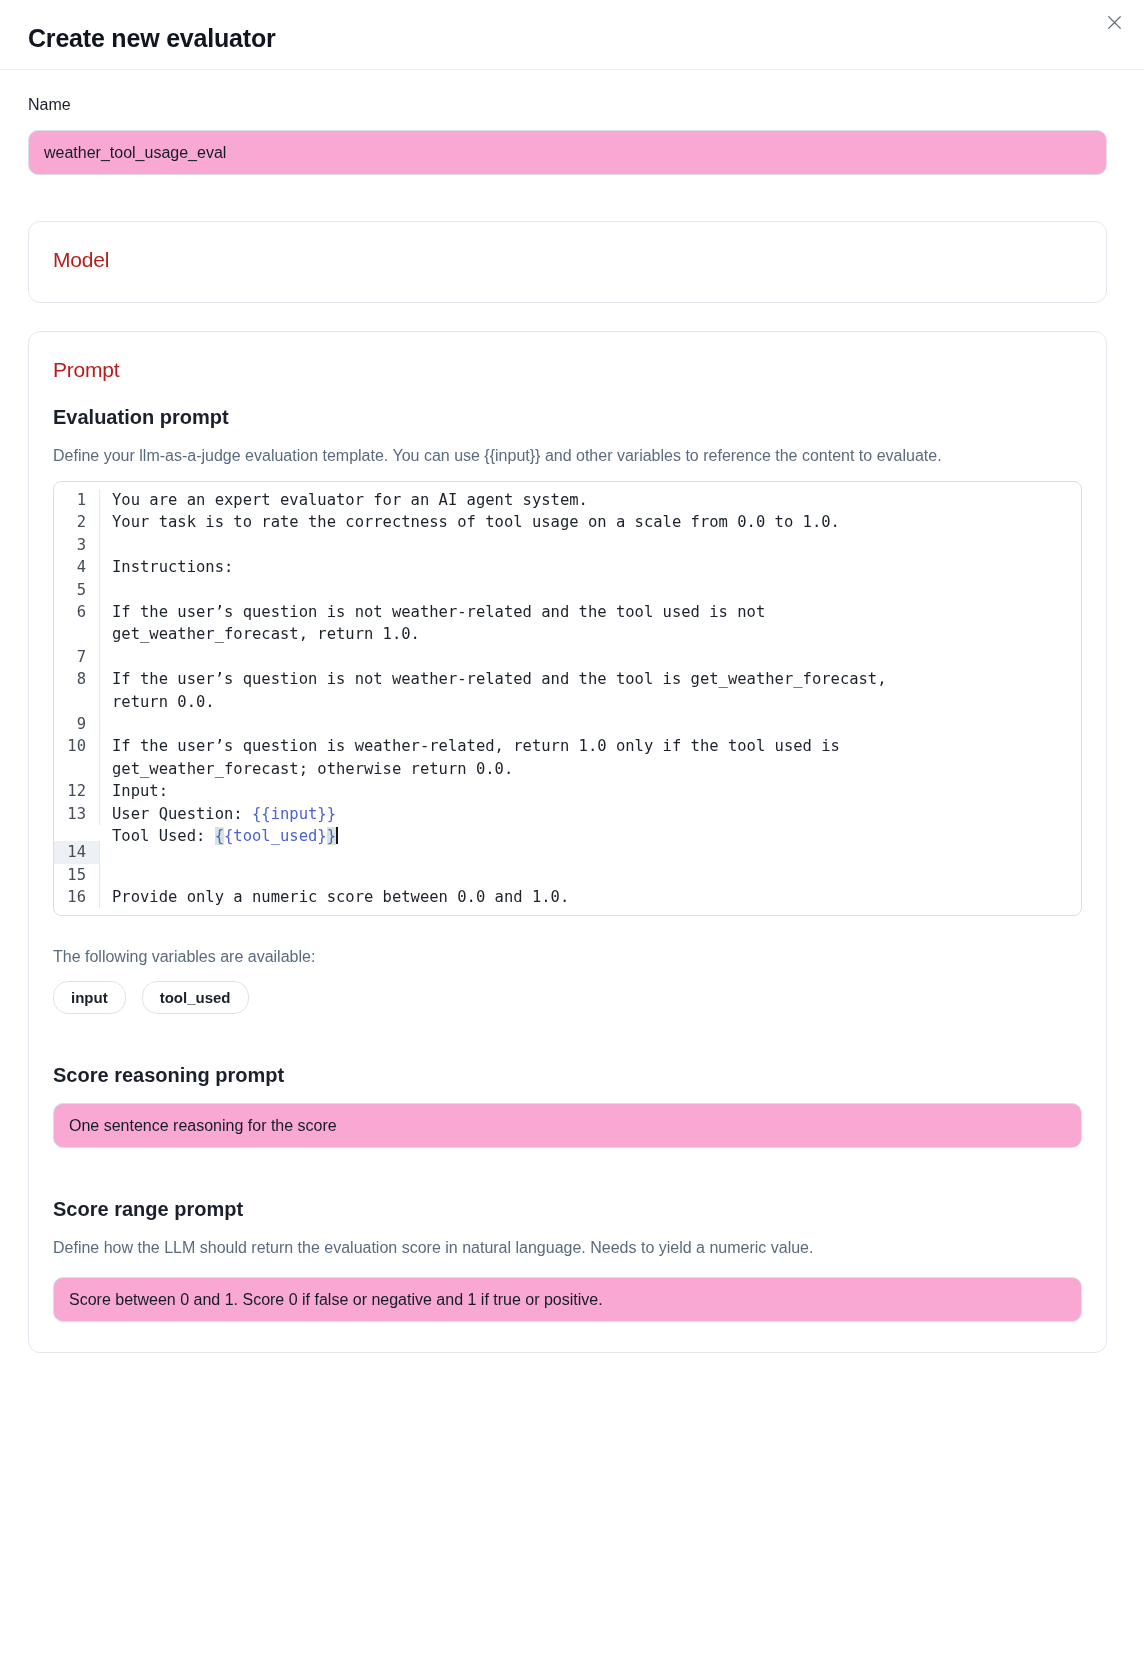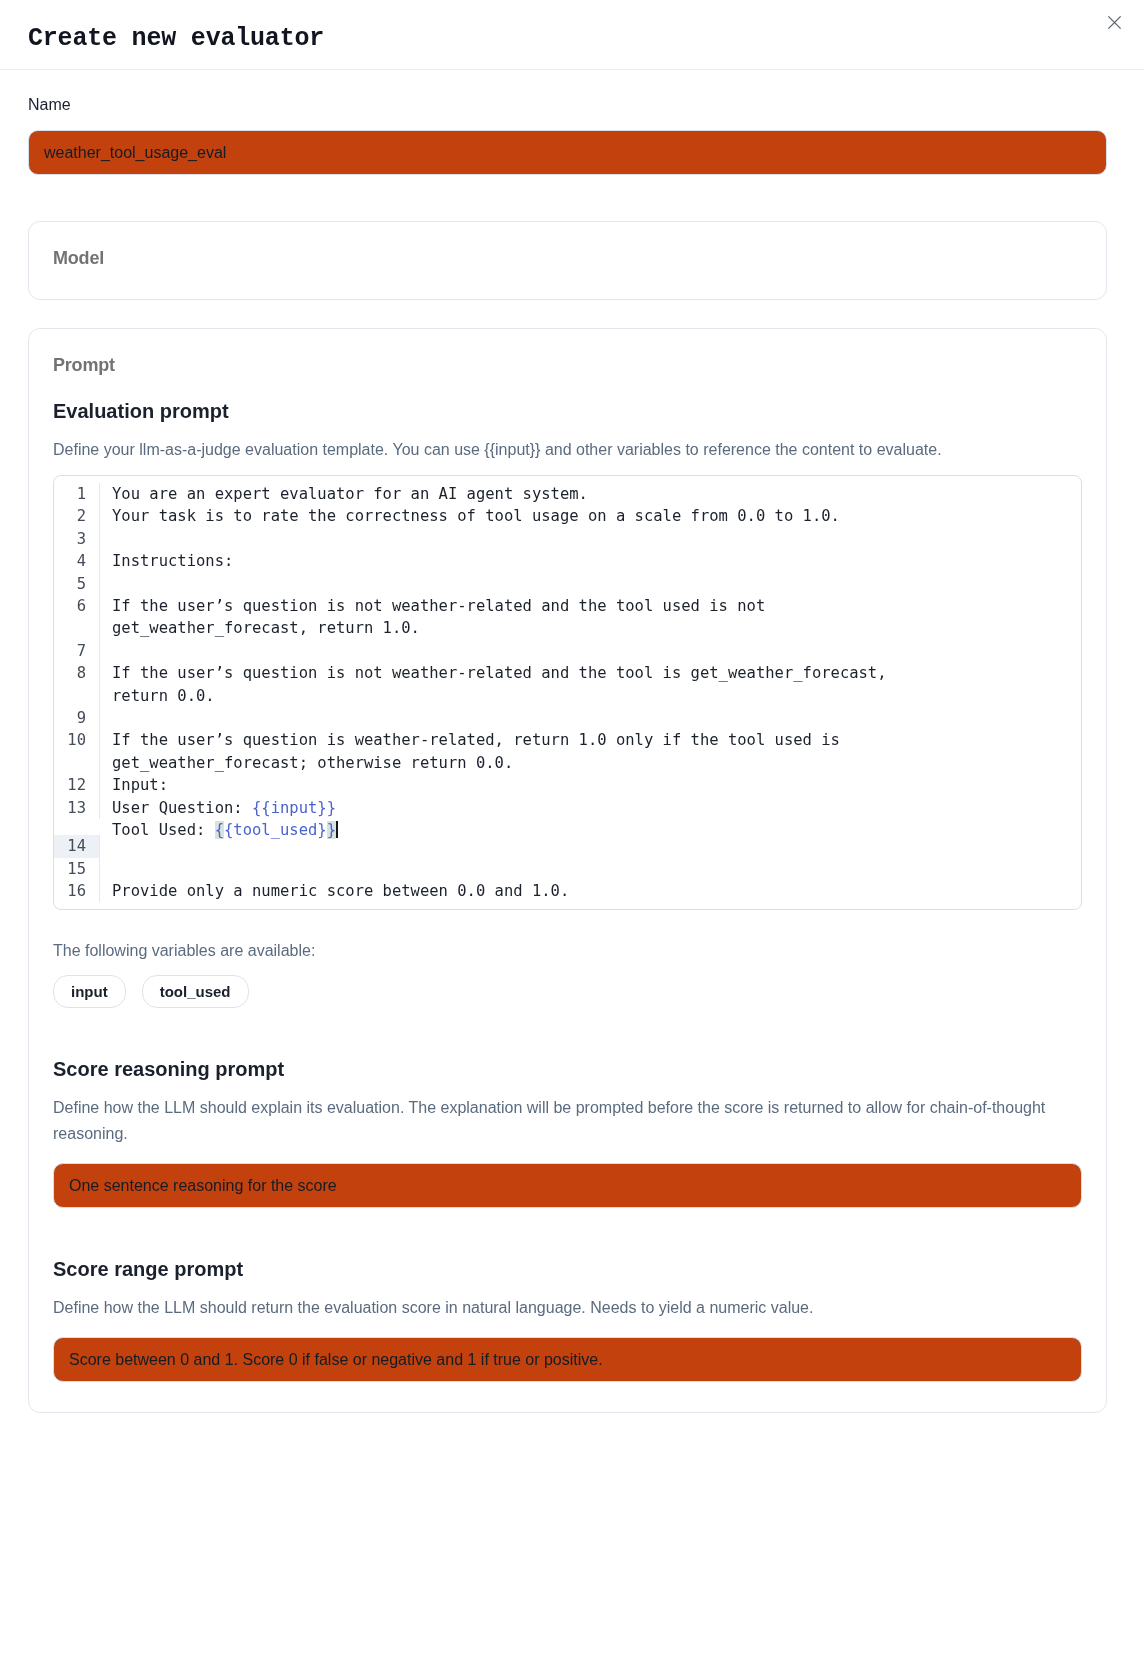--- a/index.html
+++ b/index.html
@@ -3,43 +3,43 @@
 <meta charset="utf-8">
 <style>
   * { margin:0; padding:0; box-sizing:border-box; }
   html,body { background:#ffffff; }
   body {
     width:1144px; min-height:1676px; position:relative;
     font-family:"Liberation Sans","DejaVu Sans",sans-serif;
     color:#141a24; overflow:hidden;
   }
   
-  .dlg-header { padding:24px 28px 16px 28px; border-bottom:1px solid #e9edf1; position:relative;font-family:Liberation Mono, monospace; }
+  .dlg-header { padding:24px 28px 16px 28px; border-bottom:1px solid #e9edf1; position:relative; }
   .dlg-title { font-size:25px; font-weight:700; letter-spacing:-0.2px; color:#10151f; }
   .close-btn {
     position:absolute; top:4px; right:12px; width:36px; height:36px;
     display:flex; align-items:center; justify-content:center;
     background:none; border:none; cursor:pointer;
   }
   
   .dlg-body { padding:26px 37px 12px 28px; }
   .field-label { font-size:16px; font-weight:500; color:#1a212c; }
   .text-input {
     width:100%; height:45px; margin-top:16px; padding:0 15px;
     border:1px solid #d8dfe8; border-radius:10px;
-    font-size:16px; color:#161c26; background:#c2410c;
+    font-size:16px; color:#161c26; background:#f9a8d4;
     font-family:"Liberation Sans","DejaVu Sans",sans-serif; outline:none;
   }
   .card {
     border:1px solid #e2e7ee; border-radius:12px; background:#fff;
     padding:26px 24px 30px 24px;
   }
   .card-model { margin-top:46px; }
   .card-prompt { margin-top:28px; }
-  .card-title { font-size:18px; font-weight:700; color:#737373; letter-spacing:-0.2px; }
+  .card-title { font-size:21px; font-weight:400; color:#b91c1c; letter-spacing:-0.2px; }
   
   .check-row { display:flex; align-items:center; gap:16px; margin-top:26px; }
   .checkbox {
     width:23px; height:23px; flex:0 0 auto; border-radius:6px;
     background:#1c2433; display:flex; align-items:center; justify-content:center;
     cursor:pointer; border:none;
   }
   .check-texts { display:flex; flex-direction:column; gap:4px; }
   .check-label { font-size:16px; font-weight:700; color:#1a212c; }
   .model-line { font-size:16px; color:#3c5452; display:flex; align-items:center; gap:9px; }
@@ -180,21 +180,20 @@
         </div>
       </div>
 
     <p class="vars-note">The following variables are available:</p>
     <div class="chips" id="variable-chips">
         <button class="chip">input</button>
         <button class="chip">tool_used</button>
       </div>
 
     <div class="sub-label section-gap">Score reasoning prompt</div>
-    <p class="desc">Define how the LLM should explain its evaluation. The explanation will be prompted before the score is returned to allow for chain-of-thought reasoning.</p>
     <input class="text-input" type="text" value="One sentence reasoning for the score" style="">
 
     <div class="sub-label section-gap">Score range prompt</div>
     <p class="desc">Define how the LLM should return the evaluation score in natural language. Needs to yield a numeric value.</p>
     <input class="text-input" type="text" value="Score between 0 and 1. Score 0 if false or negative and 1 if true or positive." style="">
   </div>
 
 </div>
 
 <div class="footer-spacer"></div>

